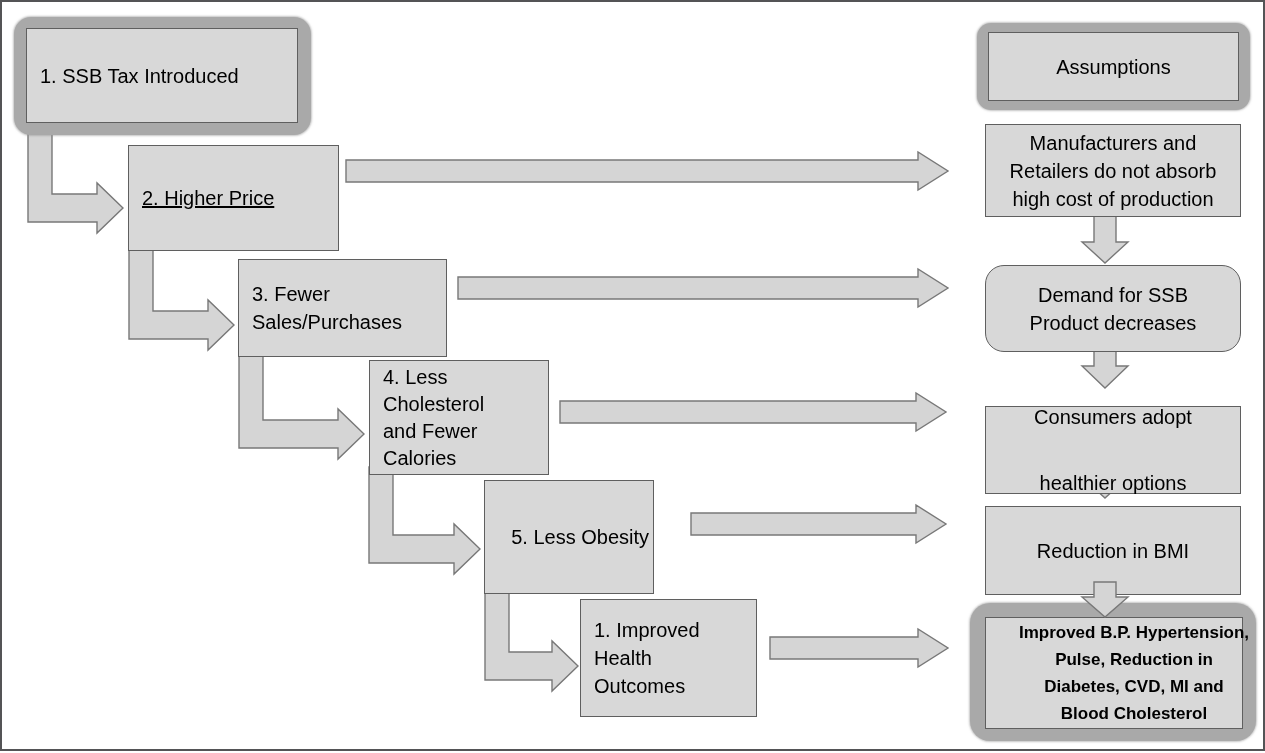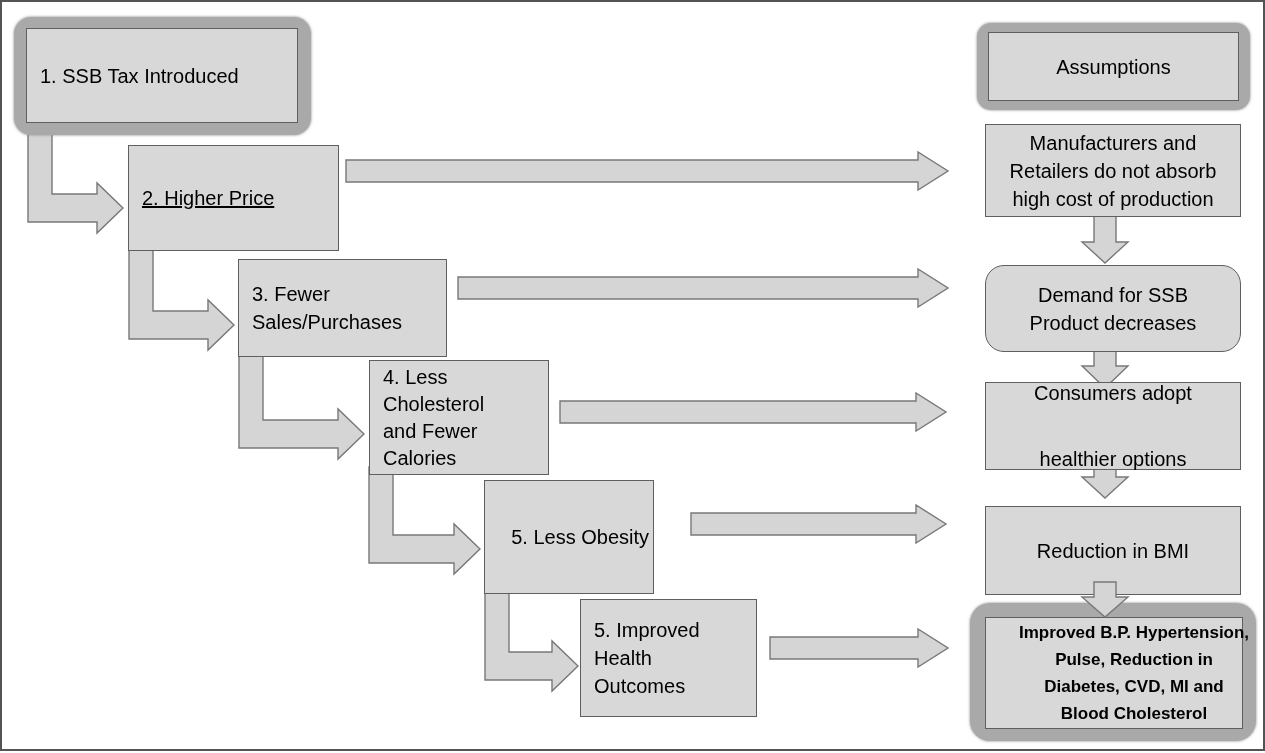--- a/index.html
+++ b/index.html
@@ -99,42 +99,42 @@
     <span class="ln">Cholesterol</span>
     <span class="ln">and Fewer</span>
     <span class="ln">Calories</span>
   </div>
 
   <div class="box step" style="left:482px; top:478px; width:170px; height:114px;align-items:flex-end;">
     <span class="ln">5. Less Obesity</span>
   </div>
 
   <div class="box step" style="left:578px; top:597px; width:177px; height:118px;">
-    <span class="ln">5. Improved</span>
+    <span class="ln">1. Improved</span>
     <span class="ln">Health</span>
     <span class="ln">Outcomes</span>
   </div>
 
   <div class="rim" style="left:975px; top:21px; width:273px; height:87px; border-radius:14px;"></div>
   <div class="box rbox" style="left:986px; top:30px; width:251px; height:69px;">
     <span class="ln">Assumptions</span>
   </div>
 
   <div class="box rbox" style="left:983px; top:122px; width:256px; height:93px;">
     <span class="ln">Manufacturers and</span>
     <span class="ln">Retailers do not absorb</span>
     <span class="ln">high cost of production</span>
   </div>
 
   <div class="box rbox" style="left:983px; top:263px; width:256px; height:87px;border-radius:19px;">
     <span class="ln">Demand for SSB</span>
     <span class="ln">Product decreases</span>
   </div>
 
-  <div class="box rbox" style="left:983px; top:380px; width:256px; height:88px;gap:38px;">
+  <div class="box rbox" style="left:983px; top:404px; width:256px; height:88px;gap:38px;">
     <span class="ln">Consumers adopt</span>
     <span class="ln">healthier options</span>
   </div>
 
   <div class="box rbox" style="left:983px; top:504px; width:256px; height:89px;">
     <span class="ln">Reduction in BMI</span>
   </div>
 
   <div class="rim" style="left:968px; top:601px; width:286px; height:138px; border-radius:20px;"></div>
   <div class="box rbox final" style="left:983px; top:615px; width:258px; height:112px;padding-left:44px;">

